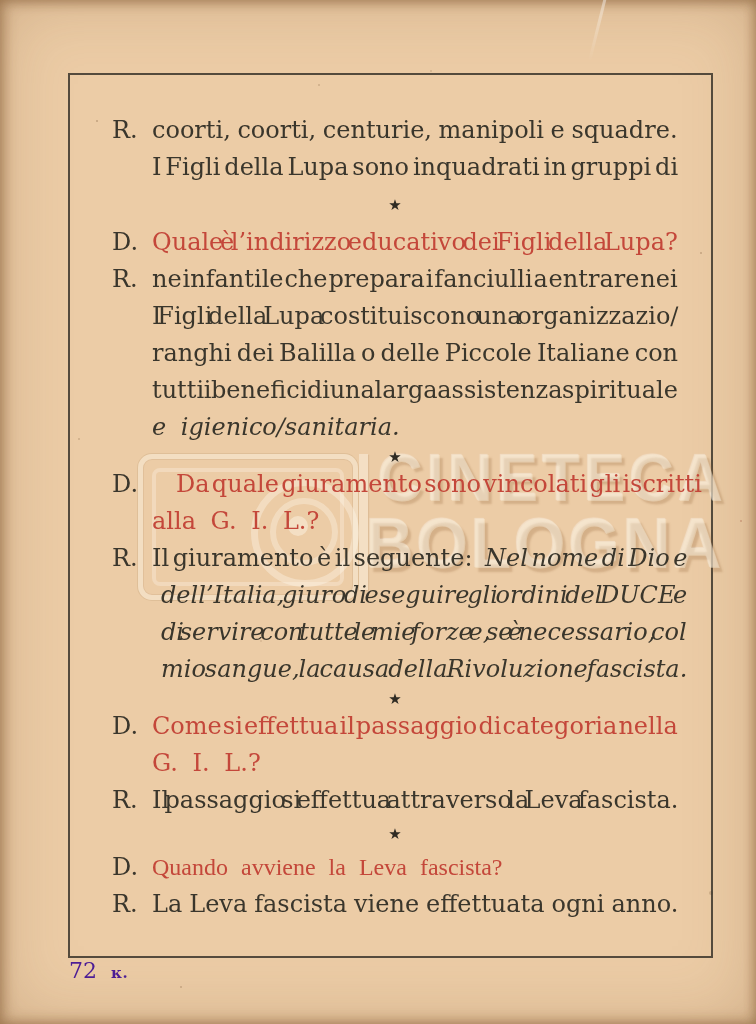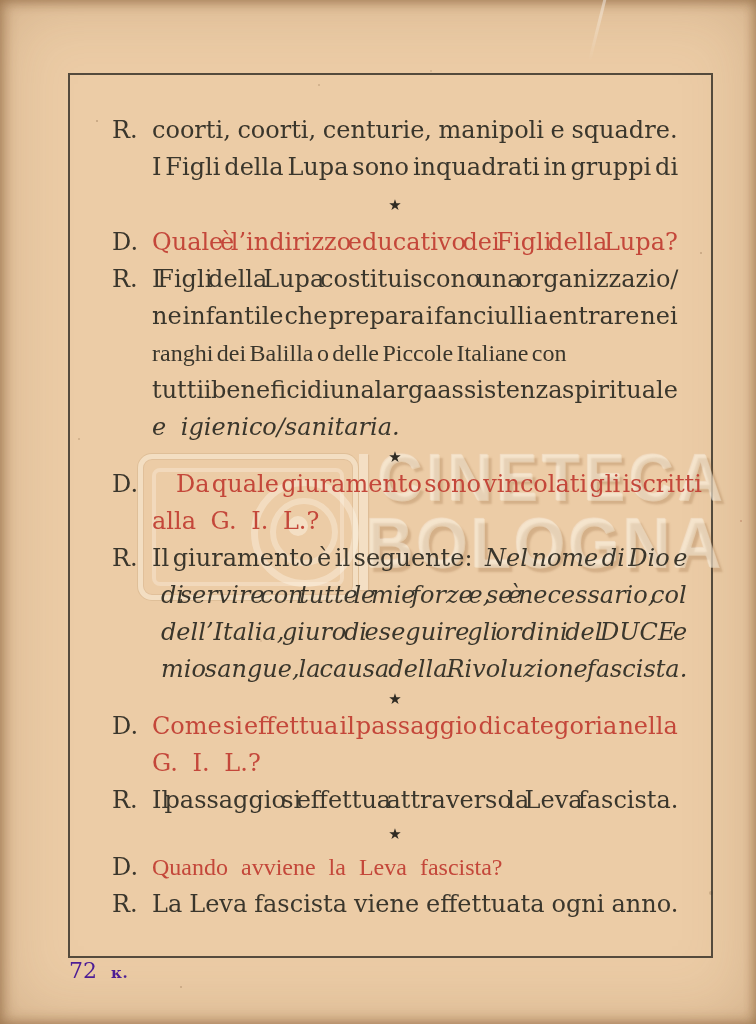--- a/index.html
+++ b/index.html
@@ -105,40 +105,40 @@
 
   <div class="sep s1"><span class="star">★</span></div>
 
   <div class="qa red">
     <span class="label">D.</span>
     <div class="line j"><span class="li" style="word-spacing: -11px;">Quale è l’indirizzo educativo dei Figli della Lupa?</span></div>
   </div>
 
   <div class="qa">
     <span class="label">R.</span>
+    <div class="line j"><span class="li" style="word-spacing: -6.75px;">ne infantile che prepara i fanciulli a entrare nei</span></div>
     <div class="line j"><span class="li" style="word-spacing: -11.8333px;">I Figli della Lupa costituiscono una organizzazio∕</span></div>
-    <div class="line j"><span class="li" style="word-spacing: -6.75px;">ne infantile che prepara i fanciulli a entrare nei</span></div>
-    <div class="line j"><span class="li" style="word-spacing: -2.57143px; font-family: Liberation Serif, serif;">ranghi dei Balilla o delle Piccole Italiane con</span></div>
+    <div class="line j"><span class="li" style="word-spacing: -2.57143px;">ranghi dei Balilla o delle Piccole Italiane con</span></div>
     <div class="line j"><span class="li" style="word-spacing: -8px;">tutti i benefici di una larga assistenza spirituale</span></div>
     <div class="line last"><span class="li" style="word-spacing: 7px; font-style: italic;">e igienico∕sanitaria.</span></div>
   </div>
 
   <div class="sep s2"><span class="star">★</span></div>
 
   <div class="qa red">
     <span class="label">D.</span>
     <div class="line j"><span class="li" style="word-spacing: -5.33333px; margin-left: 24px;">Da quale giuramento sono vincolati gli iscritti</span></div>
     <div class="line last"><span class="li" style="word-spacing: 7px;">alla G. I. L.?</span></div>
   </div>
 
   <div class="qa">
     <span class="label">R.</span>
     <div class="line j"><span class="li" style="word-spacing: -4.11111px;"><span>Il giuramento è il seguente: </span><span class="it">Nel nome di Dio e</span></span></div>
+    <div class="line j it"><span class="li" style="word-spacing: -10px;">dell’Italia, giuro di eseguire gli ordini del DUCE e</span></div>
     <div class="line j it"><span class="li" style="word-spacing: -12px;">di servire con tutte le mie forze e, se è necessario, col</span></div>
-    <div class="line j it"><span class="li" style="word-spacing: -10px;">dell’Italia, giuro di eseguire gli ordini del DUCE e</span></div>
     <div class="line last it"><span class="li" style="word-spacing: -8.66667px;">mio sangue, la causa della Rivoluzione fascista.</span></div>
   </div>
 
   <div class="sep s3"><span class="star">★</span></div>
 
   <div class="qa red">
     <span class="label">D.</span>
     <div class="line j"><span class="li" style="word-spacing: -6.57143px;">Come si effettua il passaggio di categoria nella</span></div>
     <div class="line last"><span class="li" style="word-spacing: 7px;">G. I. L.?</span></div>
   </div>

